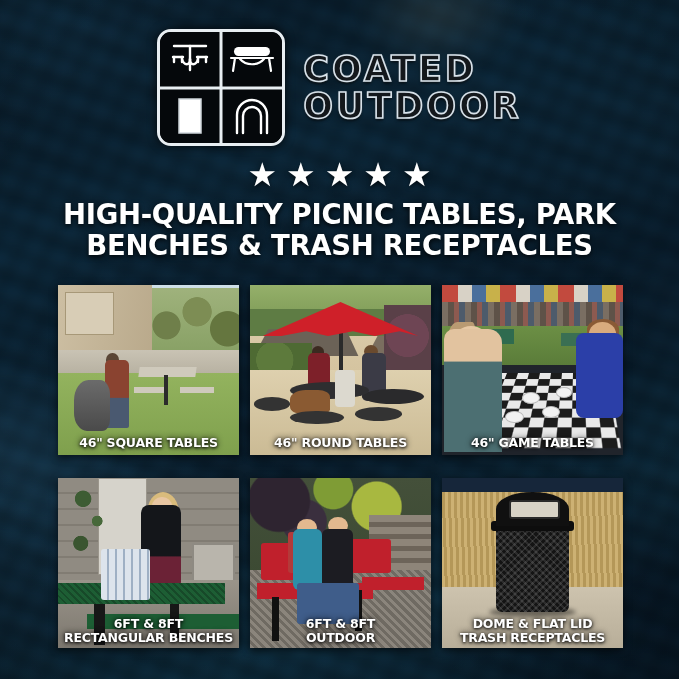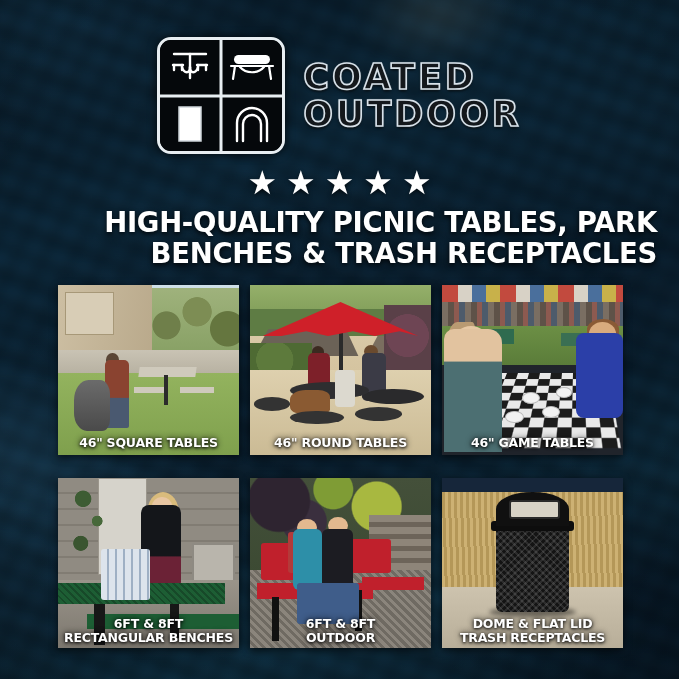--- a/index.html
+++ b/index.html
@@ -42,21 +42,21 @@
       radial-gradient(ellipse 200px 120px at 6% 64%, rgba(80,150,190,.30) 0%, rgba(80,150,190,0) 72%),
       radial-gradient(ellipse 160px 90px at 97% 45%, rgba(60,120,160,.25) 0%, rgba(60,120,160,0) 72%);
     filter:blur(14px);
   }
   .bg-vig{
     background:radial-gradient(ellipse 130% 120% at 50% 45%, rgba(0,0,0,0) 35%, rgba(0,0,0,.55) 100%);
   }
   .bg-darken{background:rgba(4,14,24,.34);}
 
   
-  .header{position:absolute;left:0;top:13px;width:679px;}
+  .header{position:absolute;left:0;top:5px;width:679px;}
   .logo-row{display:flex;align-items:center;justify-content:center;gap:18px;padding-top:24px;}
   .logo-mark{
     width:128px;height:117px;border:3px solid #e8eef2;border-radius:14px;
     background:#05080b;box-sizing:border-box;display:grid;
     grid-template-columns:1fr 1fr;grid-template-rows:1fr 1fr;gap:3px;
     overflow:hidden;
     box-shadow:0 0 10px rgba(0,0,0,.8);
   }
   .logo-cell{background:#05080b;display:flex;align-items:center;justify-content:center;position:relative;}
   .logo-mark::before{
@@ -85,21 +85,21 @@
     white-space:nowrap;
   }
 
   .stars{
     display:flex;justify-content:center;align-items:center;gap:9px;
     margin-top:12px;
   }
   .star{color:#ffffff;font-size:33px;line-height:1;text-shadow:0 2px 4px rgba(0,0,0,.7);}
 
   .headline{
-    margin-top:8px;text-align:right;color:#fff;
+    margin-top:8px;text-align:center;color:#fff;
     font-family:"DejaVu Sans", sans-serif;
     font-weight:700;font-size:27.5px;line-height:1.13;
     letter-spacing:-0.3px;
     text-shadow:0 2px 5px rgba(0,0,0,.85);
     padding:0 22px;
   }
   .headline .l2{display:block;}
 
   
   .grid{

